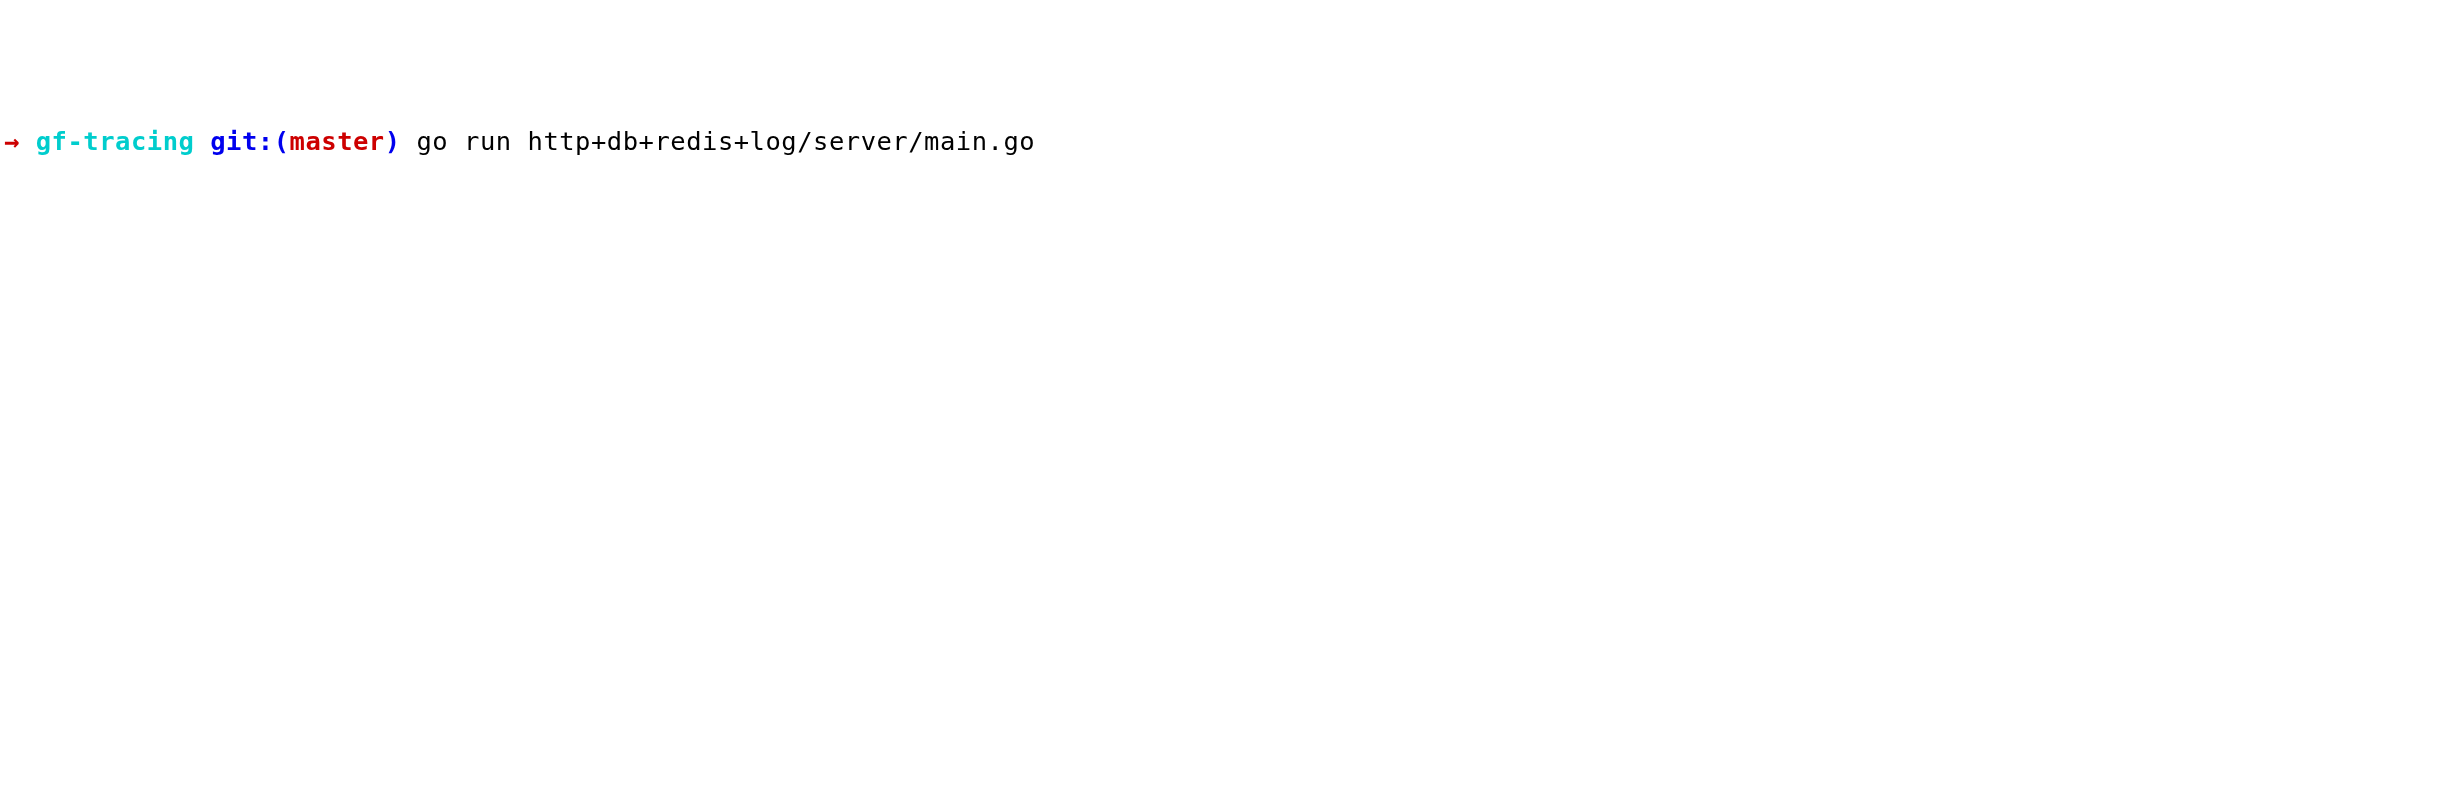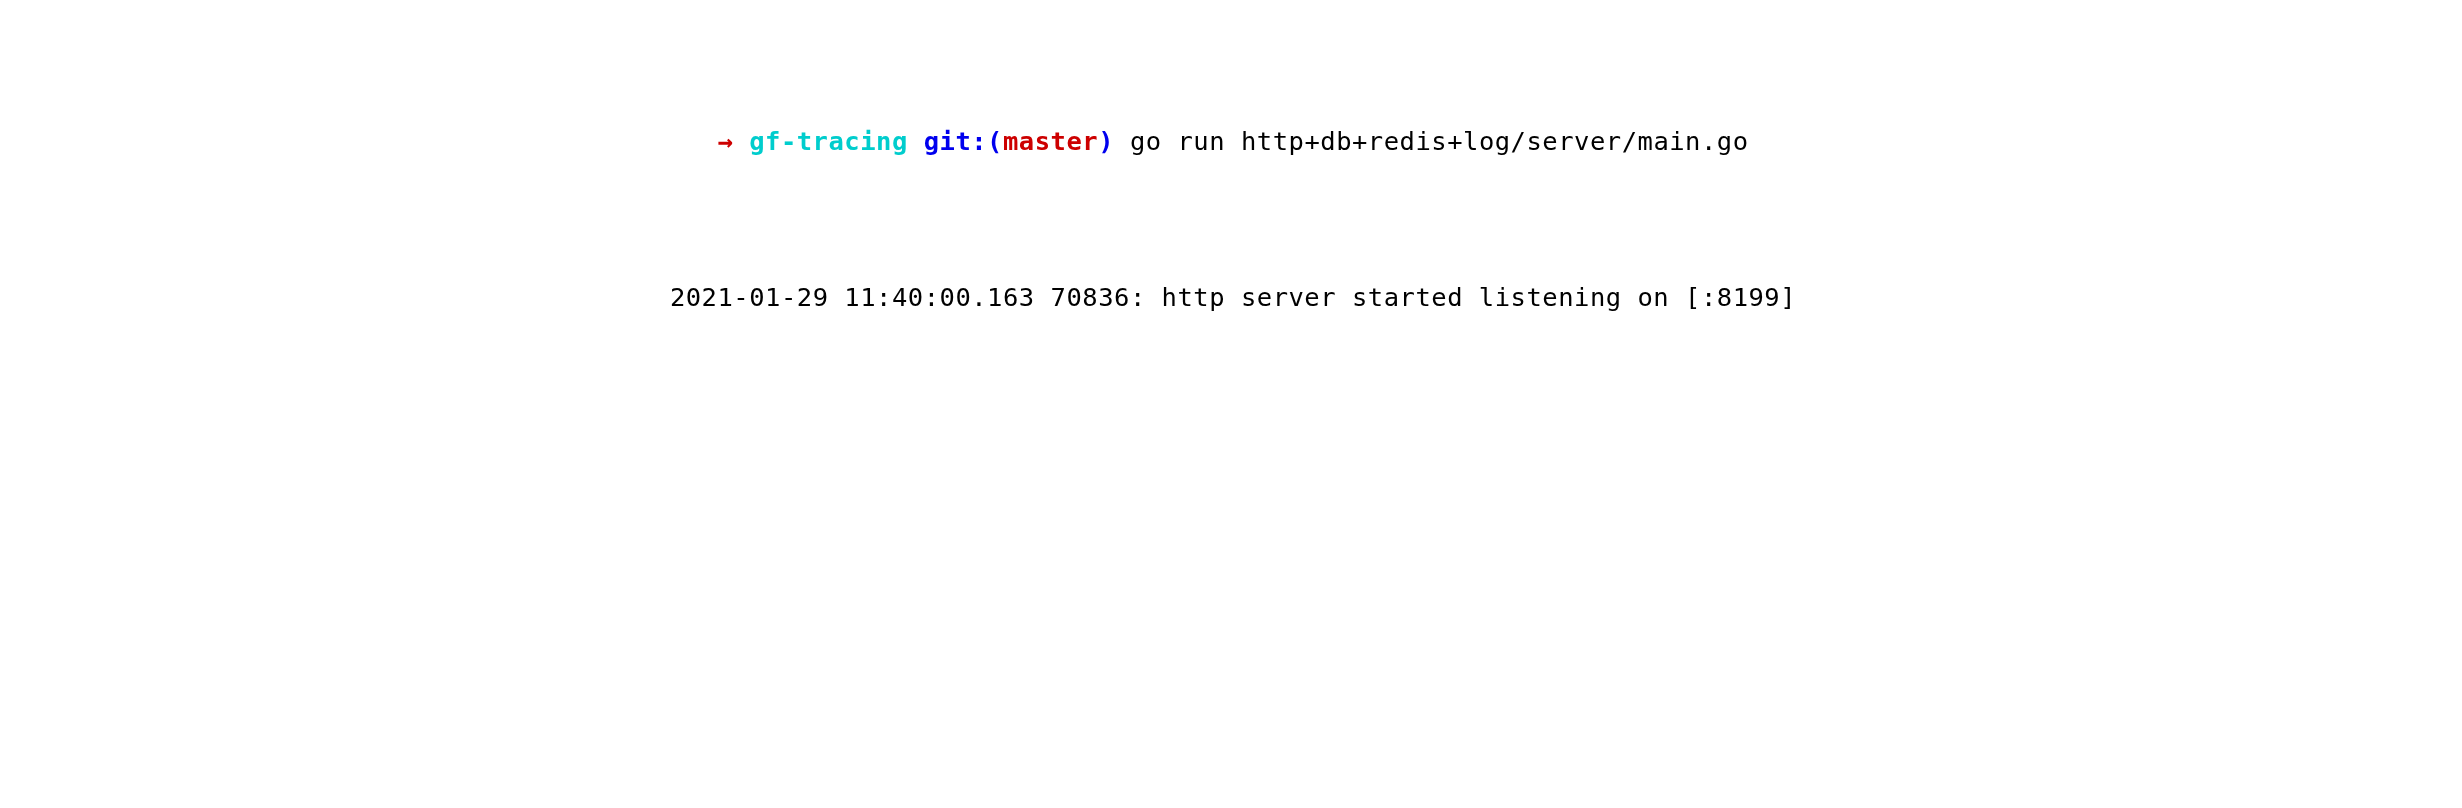--- a/index.html
+++ b/index.html
@@ -19,40 +19,38 @@
     -webkit-font-smoothing: antialiased;
   }
   #terminal {
     padding: 4px 0 0 4px;
     white-space: pre;
   }
   .line {
     white-space: pre;
     height: 39.2px;
     letter-spacing: 0.02em;
-    text-align: center;
   }
   .blank { height: 39.2px; }
   .seg { white-space: pre; }
 
   
   .c-arrow  { color: #cd0000; font-weight: bold; }
   .c-repo   { color: #00cdcd; font-weight: bold; }
   .c-git    { color: #0000ee; font-weight: bold; }
   .c-branch { color: #cd0000; font-weight: bold; }
   .c-cmd    { color: #000000; }
 </style>
 </head>
 <body>
 
 <div id="terminal">
 
   <div class="line"><span class="seg c-arrow">→</span><span class="seg"> </span><span class="seg c-repo">gf-tracing</span><span class="seg"> </span><span class="seg c-git">git:(</span><span class="seg c-branch">master</span><span class="seg c-git">)</span><span class="seg"> </span><span class="seg c-cmd">go run http+db+redis+log/server/main.go</span></div>
 
-  <div class="line">2021-01-29 11:40:00.163 70836: http server started listening on [:8199]</div>
 
   <div class="blank"></div>
   <div class="blank"></div>
 
   
 
   
   
 
   

